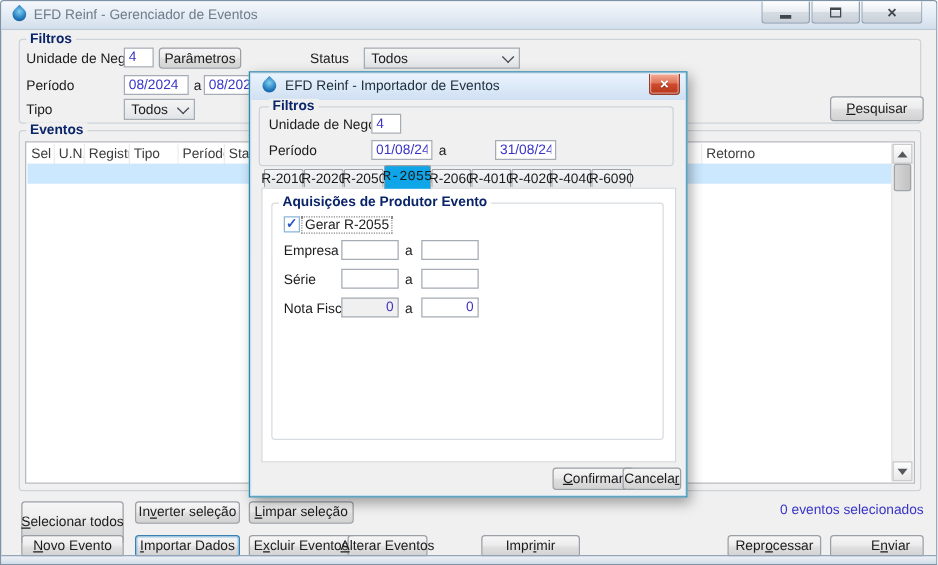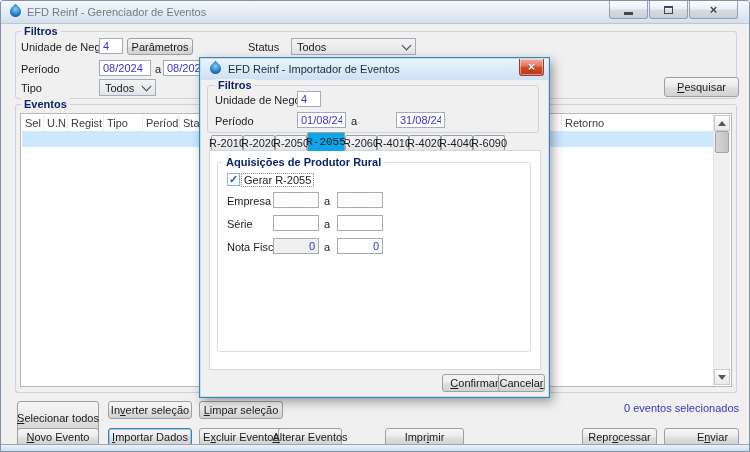--- a/index.html
+++ b/index.html
@@ -208,21 +208,21 @@
     <div class="tab active" style="left:107px;width:38px;">R-2055</div>
     <div class="tab" style="left:145px;width:32px;">R-2060</div>
     <div class="tab" style="left:177px;width:32px;">R-4010</div>
     <div class="tab" style="left:209px;width:32px;">R-4020</div>
     <div class="tab" style="left:241px;width:32px;">R-4040</div>
     <div class="tab" style="left:273px;width:32px;">R-6090</div>
 
     <div class="tab-page"></div>
 
     <div class="group" style="left:17px;top:104px;width:314px;height:190px;border-color:#d8dce0;"></div>
-    <span class="group-label on-white" style="left:23px;top:98px;">Aquisições de Produtor Rural</span>
+    <span class="group-label on-white" style="left:23px;top:98px;">Aquisições de Produtor Evento</span>
 
     <div class="checkbox" style="left:27px;top:115px;">
       <span class="check-mark">✓</span>
       </div>
     <span class="lbl focus-dotted" style="left:42px;top:116px;">Gerar R-2055</span>
 
     <span class="lbl" style="left:27px;top:137px;">Empresa</span>
     <input class="input" style="left: 73px; top: 134px; width: 46px; height: 16px;" value="">
     <span class="lbl" style="left:124px;top:137px;">a</span>
     <input class="input" style="left: 137px; top: 134px; width: 46px; height: 16px;" value="">

